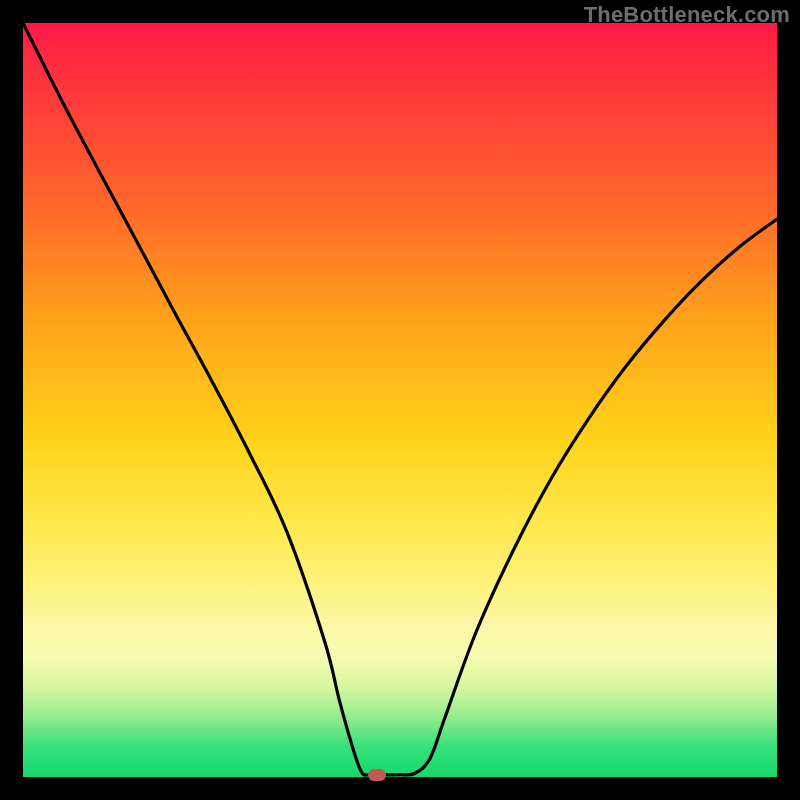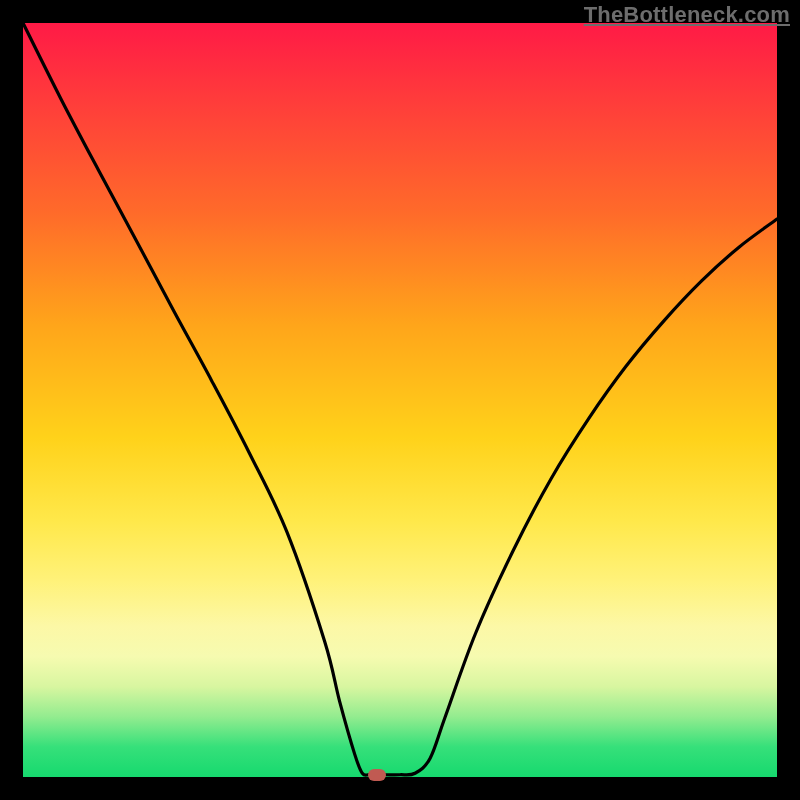--- a/index.html
+++ b/index.html
@@ -43,21 +43,20 @@
   }
   .watermark {
     position: absolute;
     top: 2px;
     right: 10px;
     color: #6d6d6d;
     font-size: 22px;
     font-weight: 600;
     letter-spacing: 0.2px;
     user-select: none;
-    text-decoration: underline;
   }
   svg.curve {
     position: absolute;
     left: 0;
     top: 0;
     width: 754px;
     height: 754px;
     overflow: visible;
   }
   .marker {

